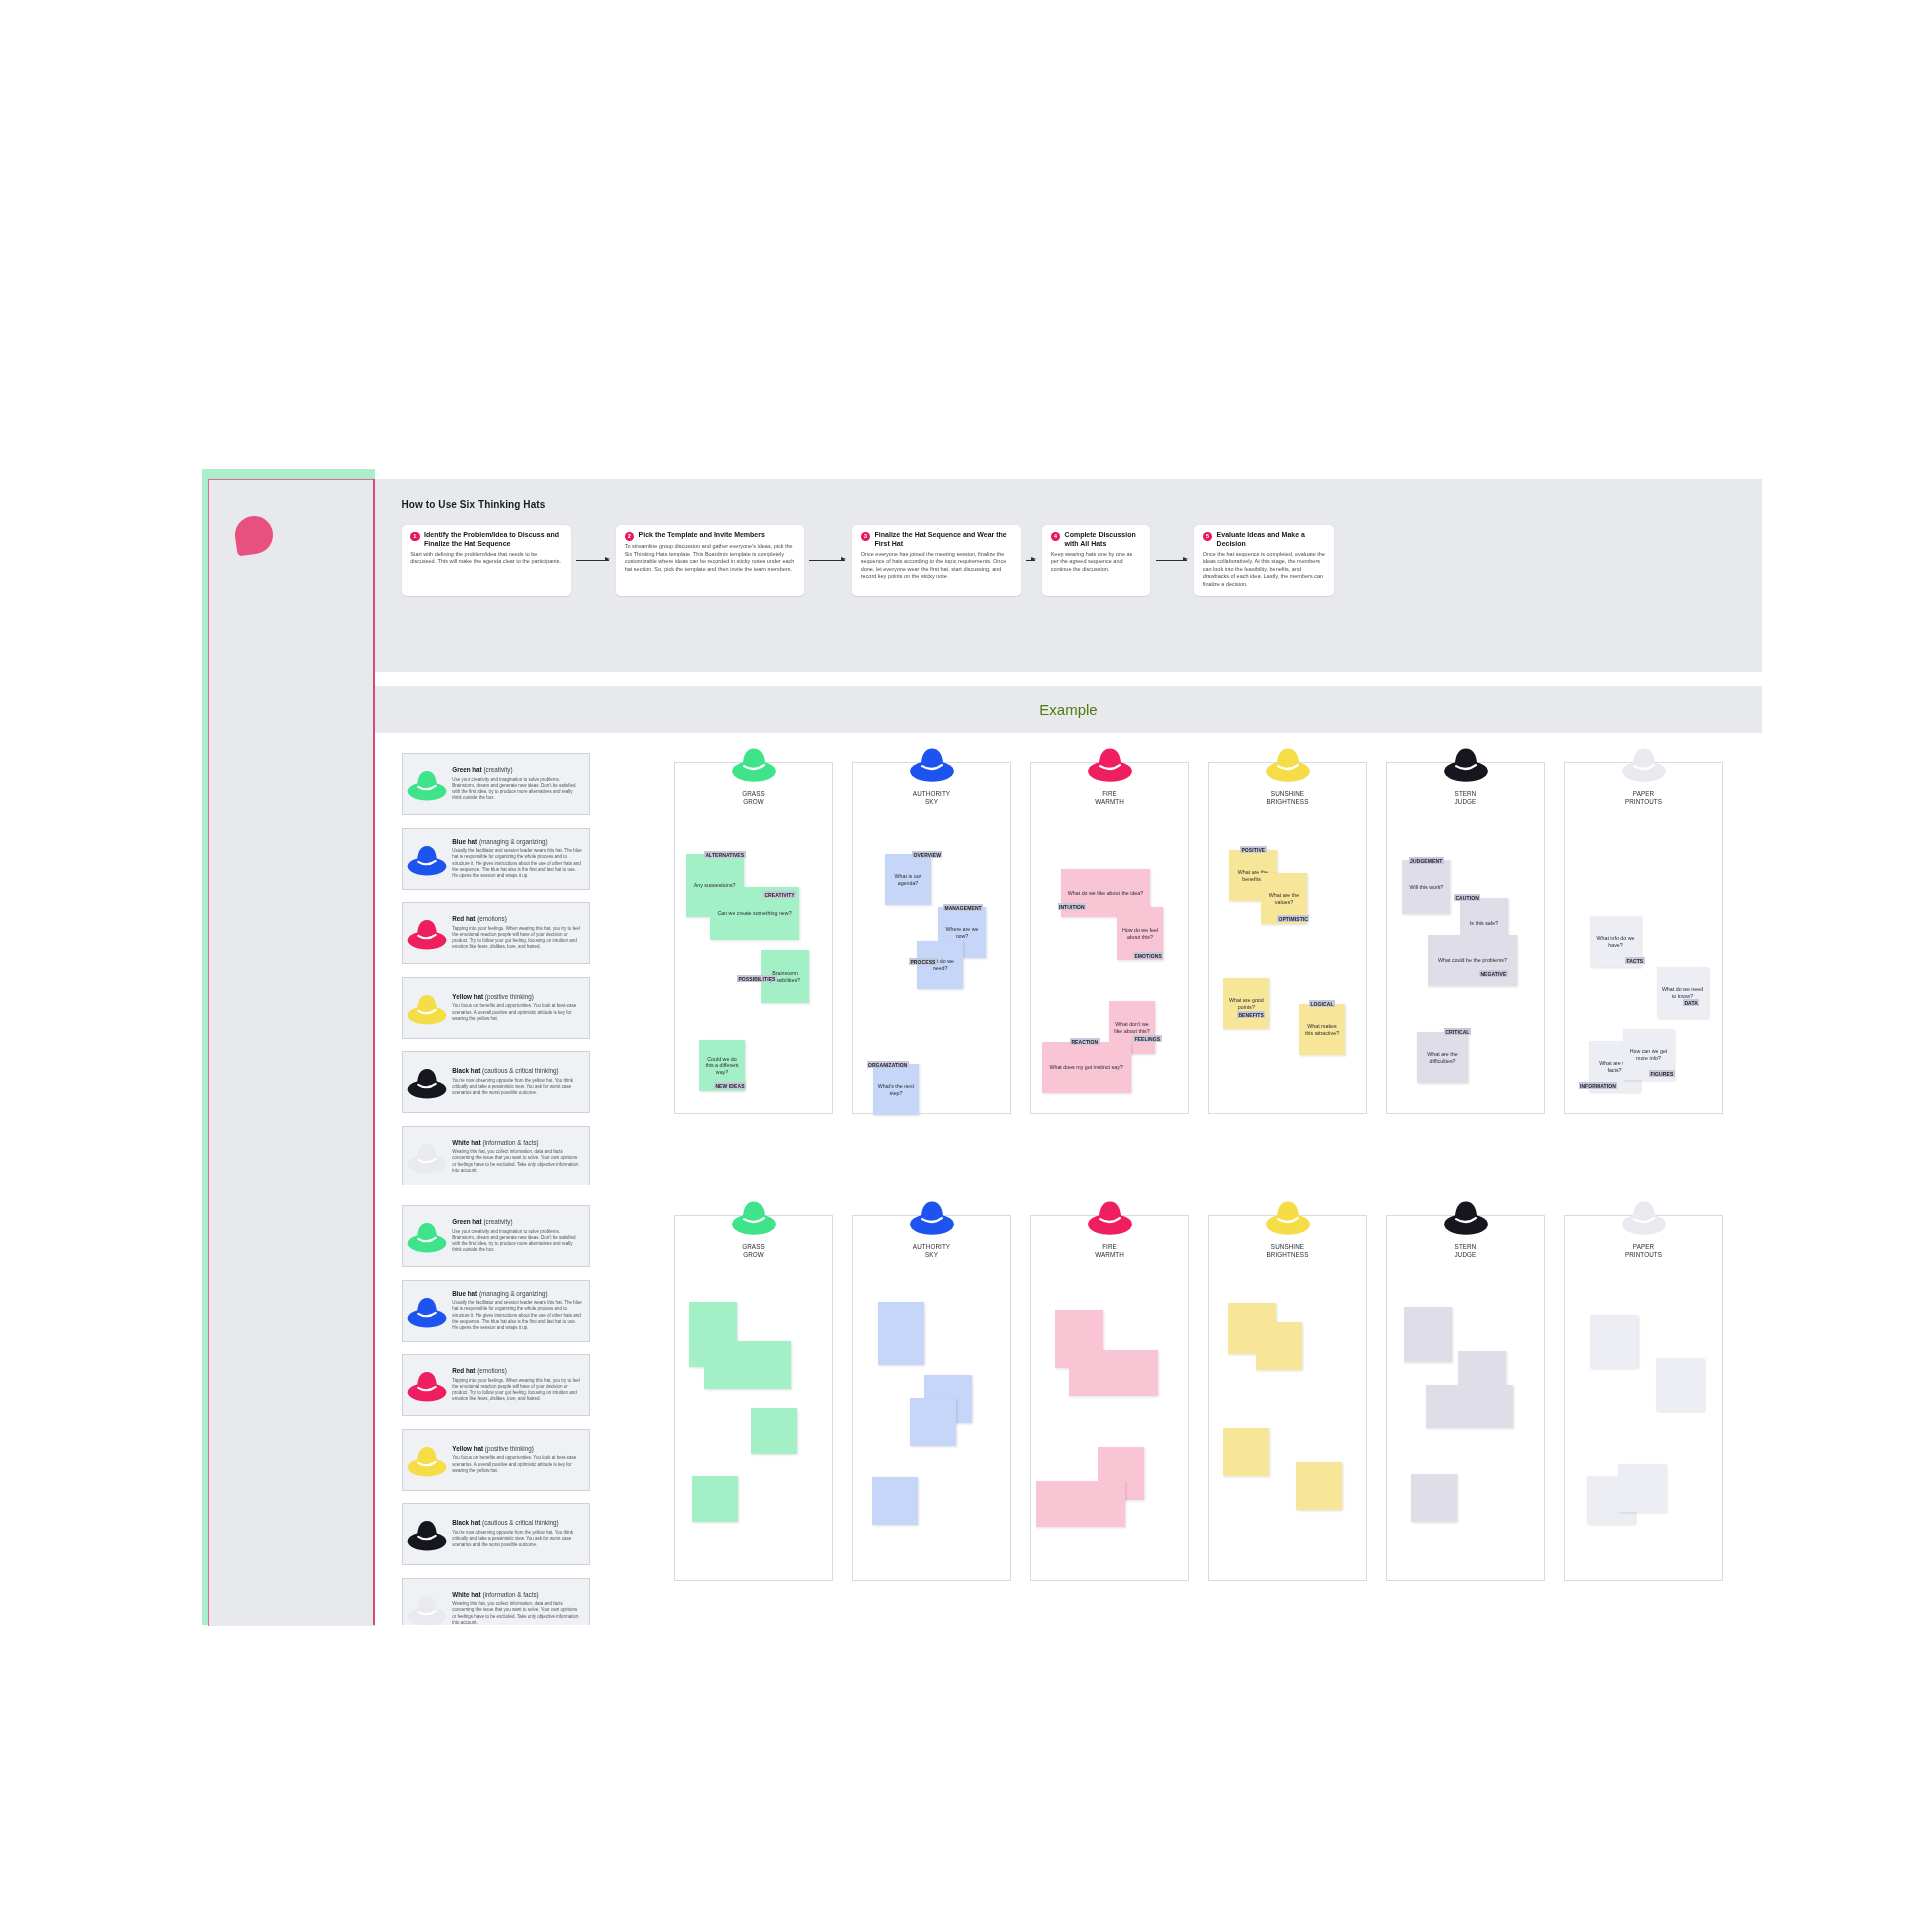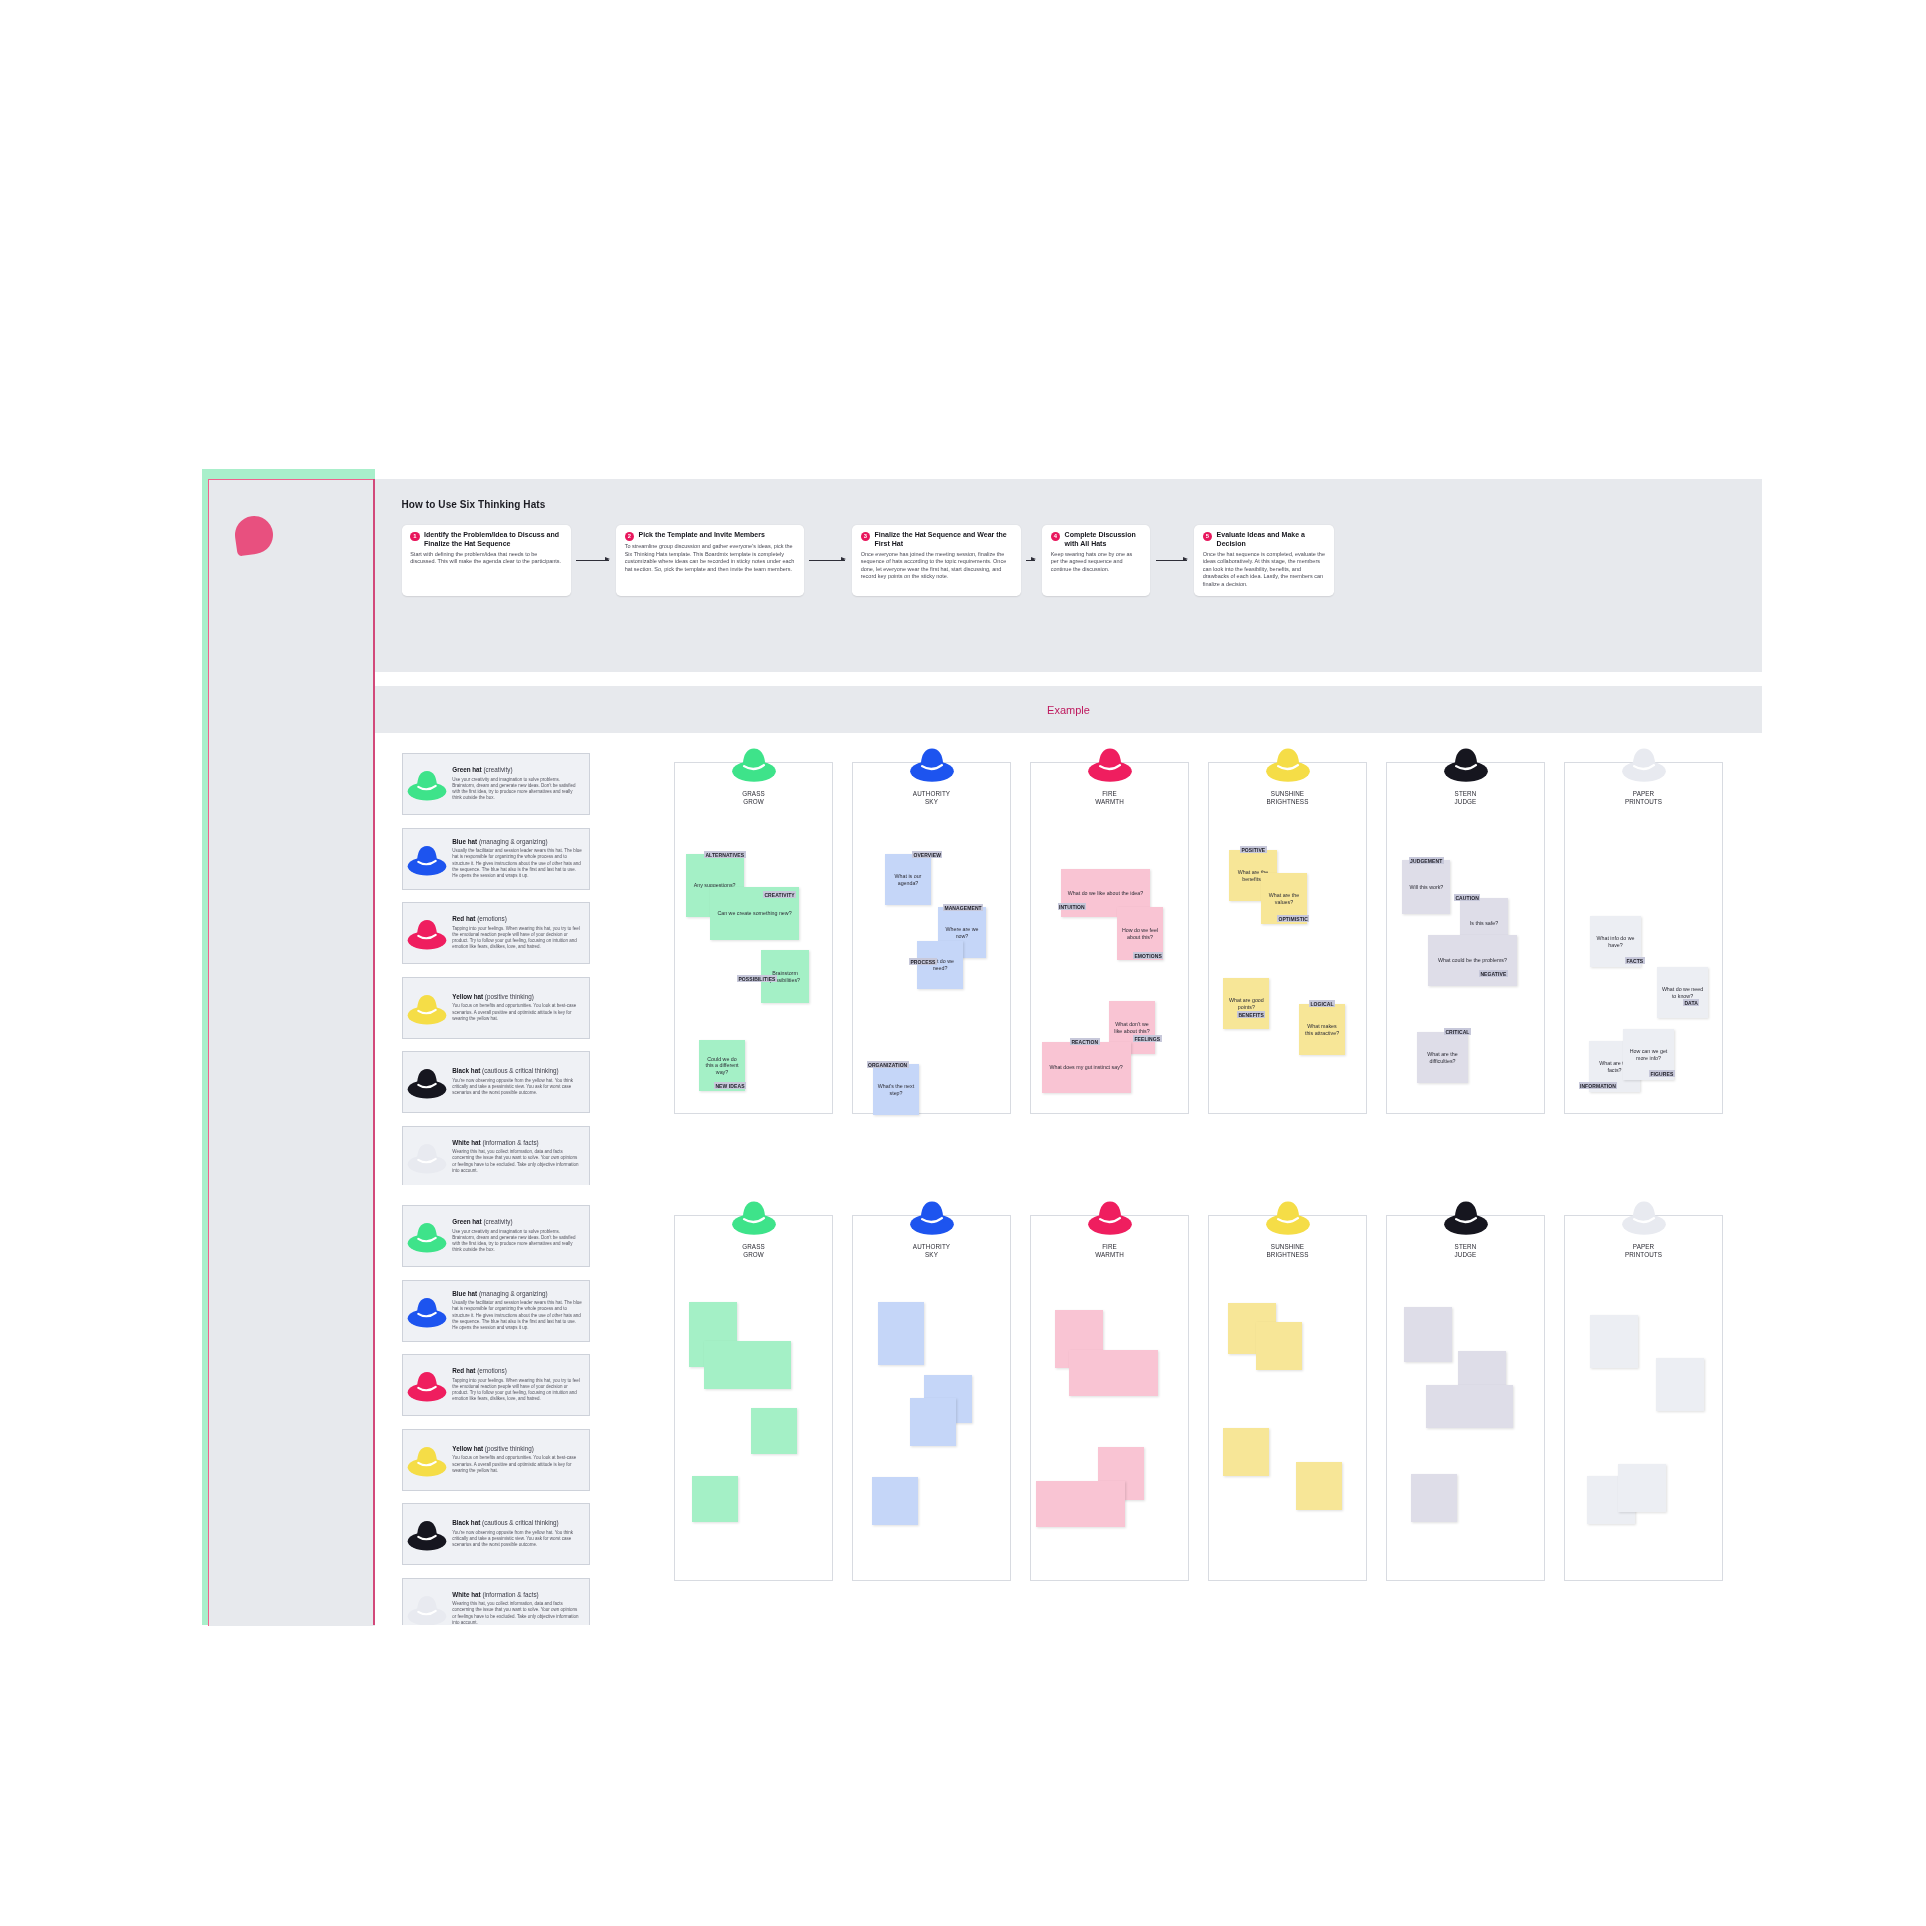--- a/index.html
+++ b/index.html
@@ -63,21 +63,21 @@
   .arrow:after{
     content:"";position:absolute;right:-0.5px;top:-2.4px;
     border-left:5.3px solid #2e2e38;border-top:2.9px solid transparent;border-bottom:2.9px solid transparent;
   }
 
   
   .section-bar{
     position:absolute;left:0;width:1387px;height:47px;background:#e7e9ed;
     display:flex;align-items:center;justify-content:center;
   }
-  .section-bar span{font-size:11px;color:#be185d;}
+  .section-bar span{font-size:15px;color:#4d7c0f;}
 
   
   .board{position:absolute;left:0;width:1387px;background:#fff;}
 
   
   .legend{position:absolute;}
   .legend-card{
     position:relative;width:188px;height:62px;background:#eff1f5;
     border:0.5px solid #ced2da;box-sizing:border-box;margin-bottom:12.5px;
     display:flex;align-items:center;

